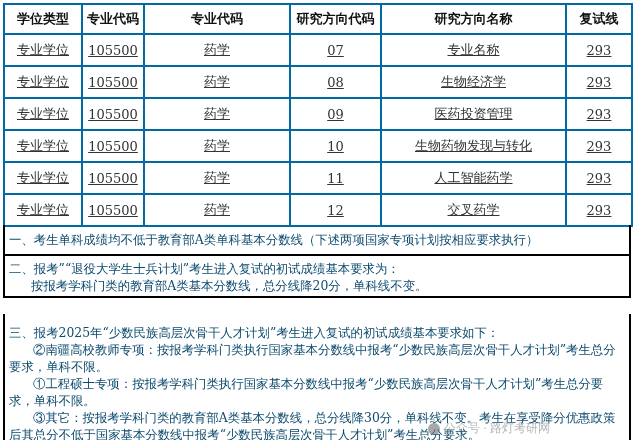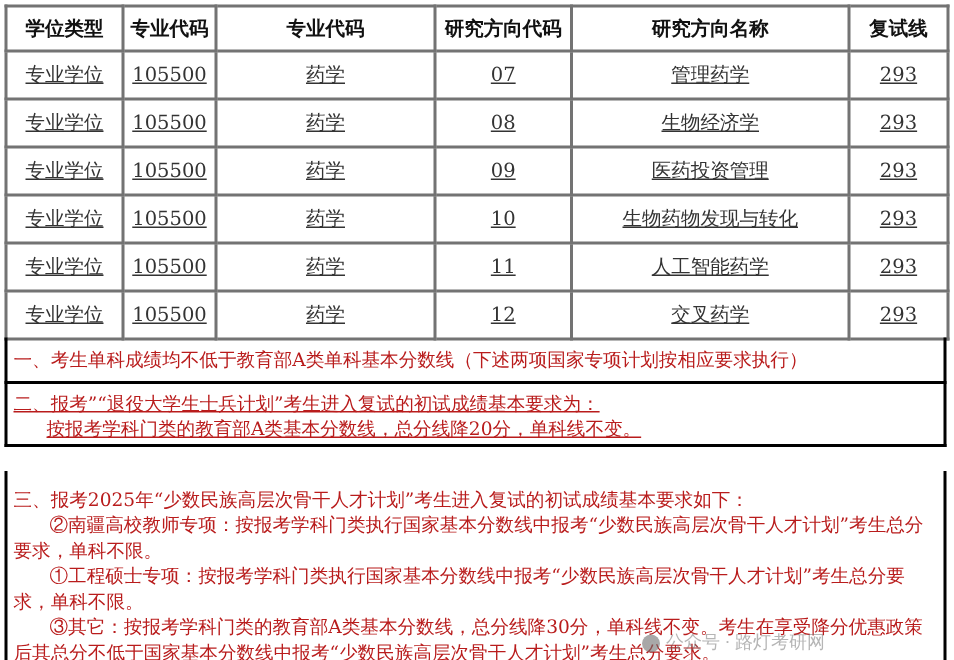--- a/index.html
+++ b/index.html
@@ -1,32 +1,32 @@
 <!DOCTYPE html>
 <html><head>
 <meta charset="utf-8">
 <style>
   html, body { margin: 0; padding: 0; background: #ffffff; }
   body { width: 636px; height: 440px; position: relative; overflow: hidden;
          font-family: "DejaVu Serif", "Liberation Serif", serif; color: #222; }
   table.grid { position: absolute; left: 3px; top: 3px; border-collapse: collapse;
                width: 628px; table-layout: fixed; }
-  table.grid td, table.grid th { border: 2px solid #737373; text-align: center;
+  table.grid td, table.grid th { border: 2px solid #0369a1; text-align: center;
                padding: 0; font-size: 13px; }
   table.grid th { height: 28px; font-family: "DejaVu Sans", "Liberation Sans", sans-serif;
                font-weight: bold; font-size: 13px; color: #111; }
   table.grid td { height: 30px; color: #333; font-weight: normal; text-decoration: underline; }
   td.num { font-family: "DejaVu Serif", "Liberation Serif", serif; }
   .note { position: absolute; left: 3px; width: 628px; box-sizing: border-box;
-          border: 2px solid #000; border-top: none; font-size: 12.4px; color: #b91c1c;
+          border: 2px solid #000; border-top: none; font-size: 12.4px; color: #0c4a6e;
           padding: 0 4px; line-height: 17px; }
   .note p { margin: 0; }
   .indent { text-indent: 24px; }
   .n1 { top: 225px; height: 31px; padding-top: 6px; }
-  .n2 { top: 256px; height: 42px; padding-top: 4px; text-decoration: underline; }
+  .n2 { top: 256px; height: 42px; padding-top: 4px; }
   .n3 { top: 314px; height: 168px; padding-top: 10px; }
   .watermark { position: absolute; left: 428px; top: 420px; font-size: 12px;
                color: rgba(120,120,120,0.55);
                font-family: Liberation Serif, serif; }
   .wm-dot { display: inline-block; width: 12px; height: 12px; border-radius: 50%;
             background: rgba(110,110,110,0.6); margin-right: 4px; vertical-align: middle; }
 </style>
 </head>
 <body>
 
@@ -48,21 +48,21 @@
       <th>研究方向名称</th>
       <th>复试线</th>
     </tr>
   </thead>
   <tbody>
     <tr>
       <td>专业学位</td>
       <td class="num">105500</td>
       <td>药学</td>
       <td class="num">07</td>
-      <td>管理药学</td>
+      <td>专业名称</td>
       <td class="num">293</td>
     </tr>
     <tr>
       <td>专业学位</td>
       <td class="num">105500</td>
       <td>药学</td>
       <td class="num">08</td>
       <td>生物经济学</td>
       <td class="num">293</td>
     </tr>

